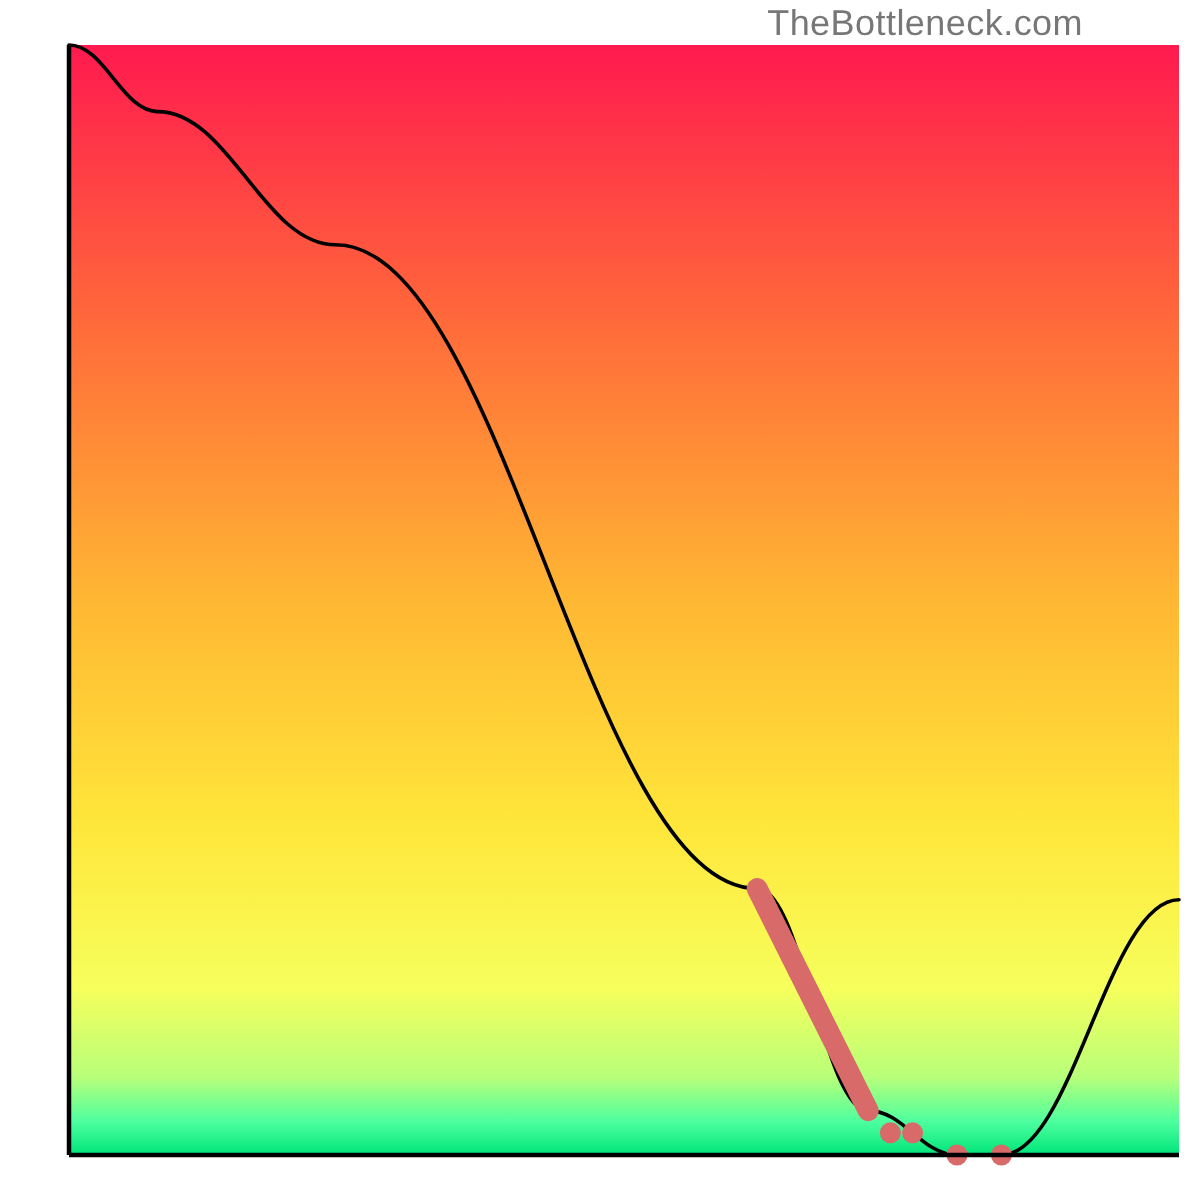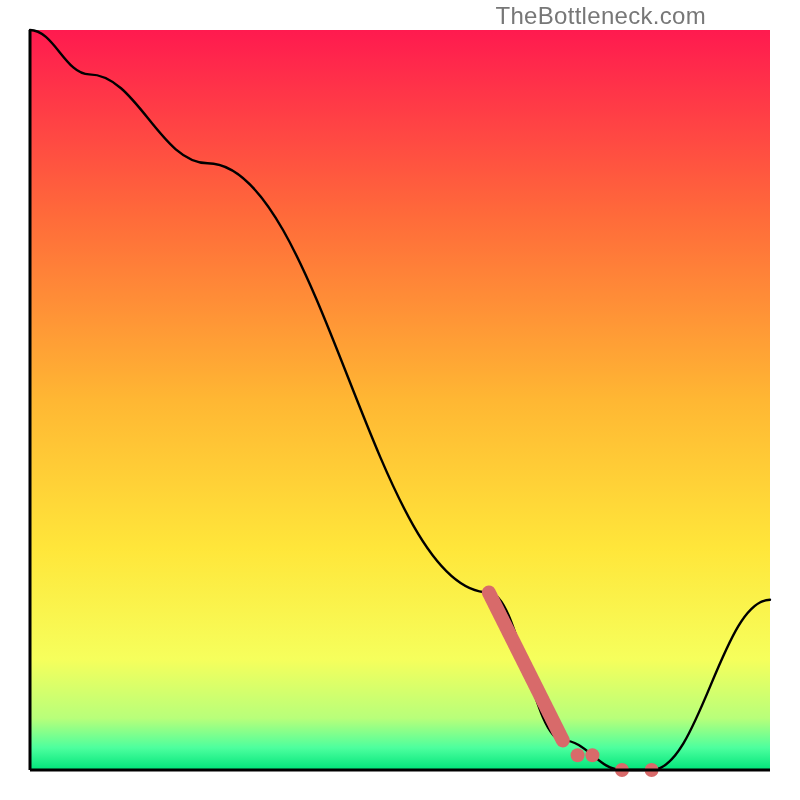--- a/index.html
+++ b/index.html
@@ -8,20 +8,21 @@
     width: 800px;
     height: 800px;
     overflow: hidden;
     background: #fff;
     font-family: Arial, Helvetica, sans-serif;
   }
   .frame {
     position: relative;
     width: 716px;
     height: 800px;
+    margin-left: 16px;
   }
   .watermark {
     position: absolute;
     top: 2px;
     right: 10px;
     color: #777;
     font-size: 24px;
     font-weight: 500;
     letter-spacing: 0.3px;
     z-index: 10;

